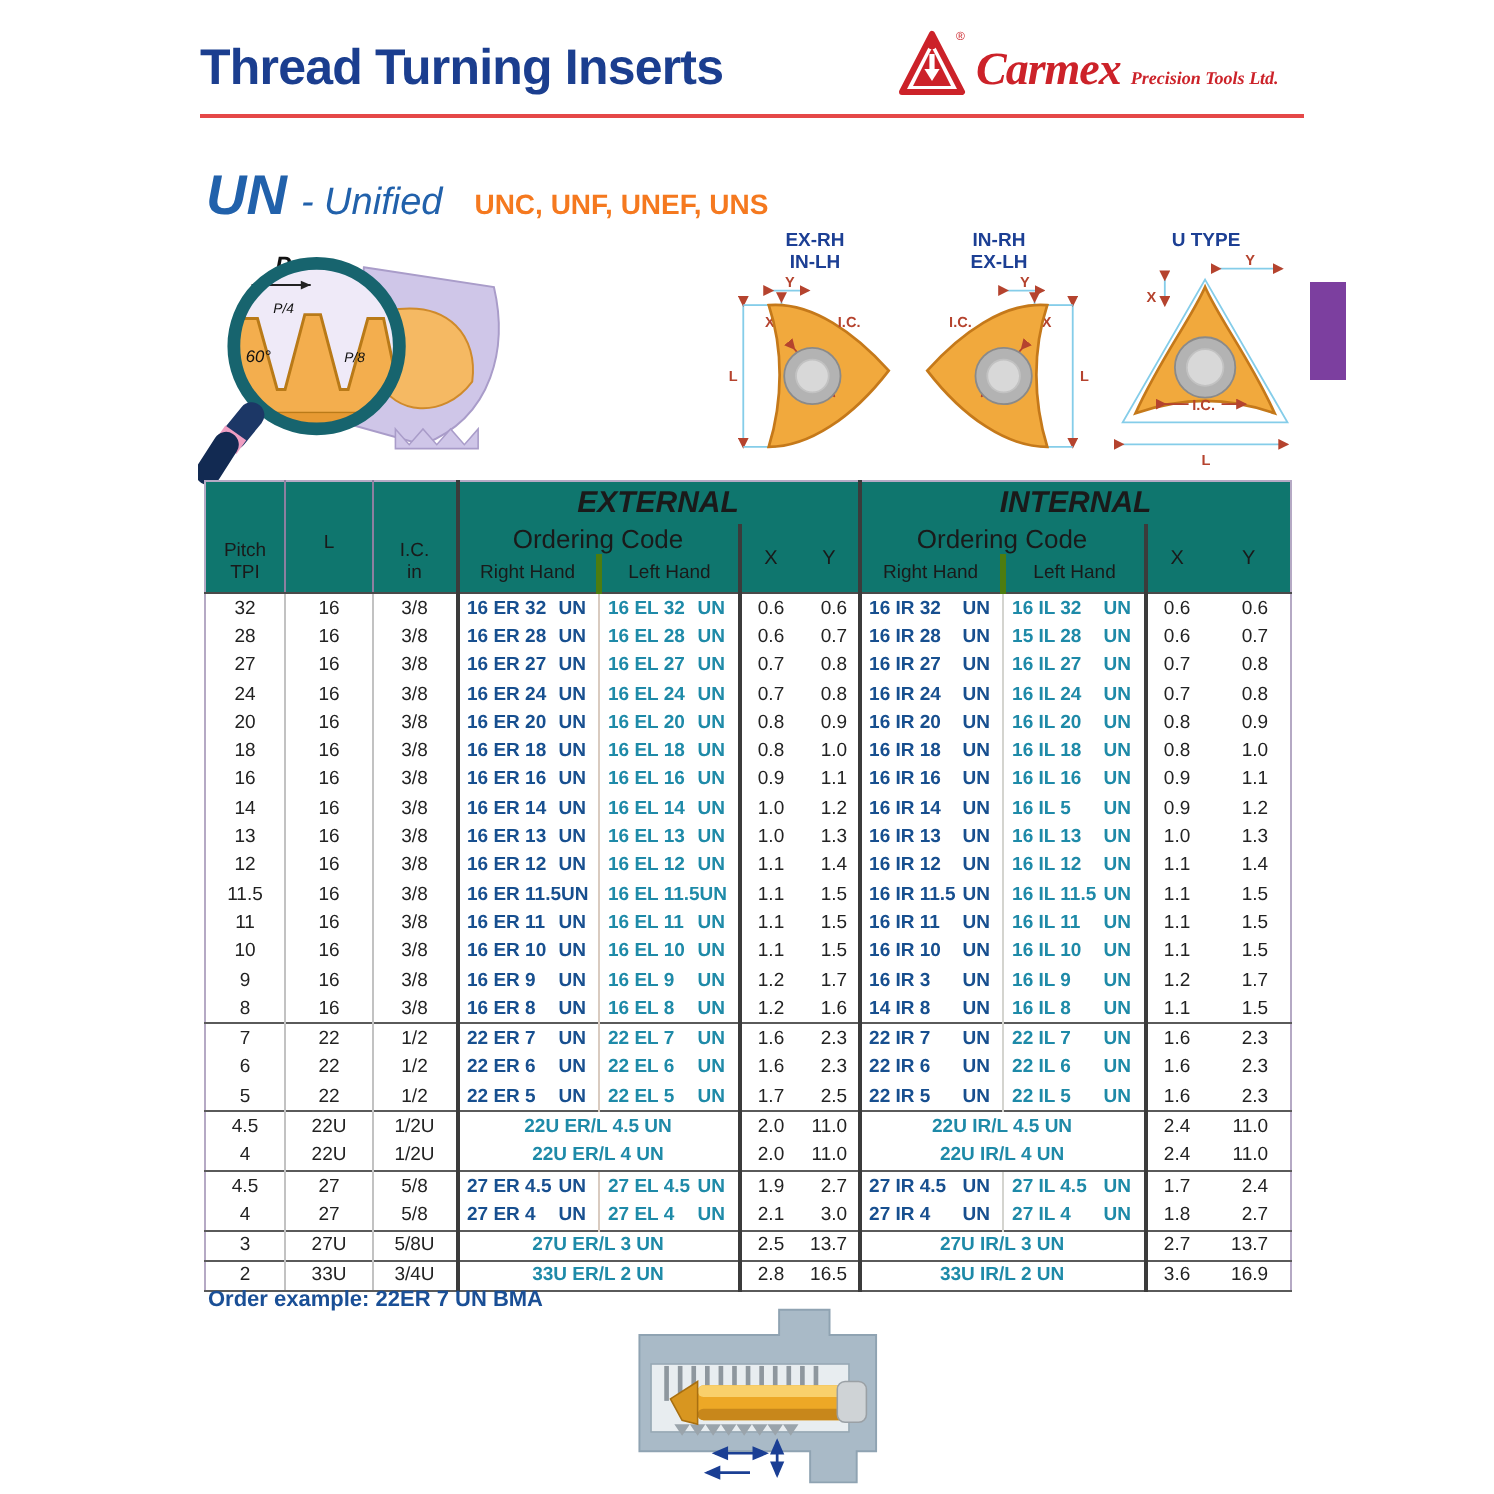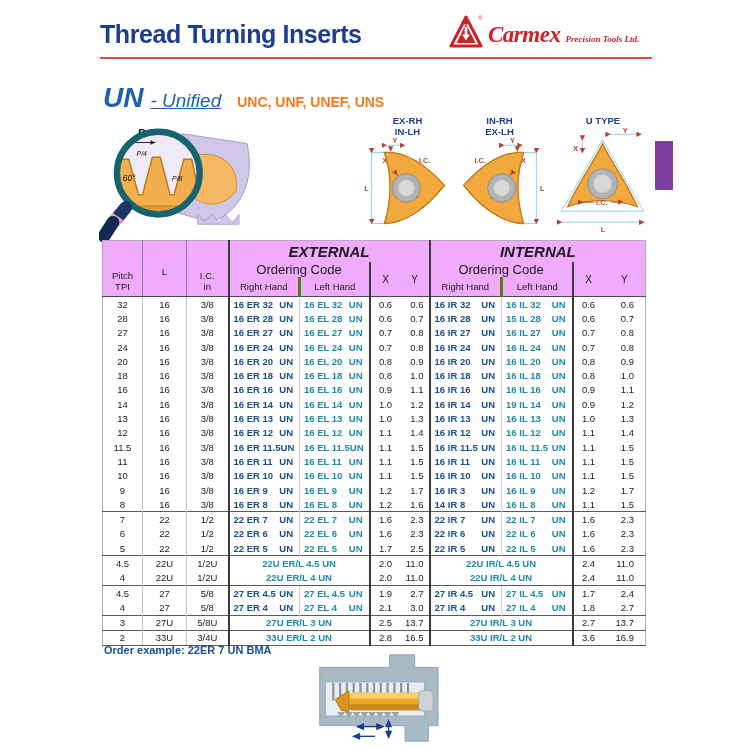--- a/index.html
+++ b/index.html
@@ -13,34 +13,34 @@
   .logo-texts{display:flex;align-items:baseline;margin-left:5px;margin-bottom:2px;}
   .brand{font-family:"Liberation Serif",serif;font-style:italic;font-weight:bold;
          font-size:23px;color:#cc2229;letter-spacing:-0.5px;}
   .tagline{font-family:"Liberation Serif",serif;font-style:italic;font-weight:bold;
            font-size:9px;color:#cc2229;margin-left:5px;}
   .red-line{position:absolute;left:100px;top:57px;width:552px;height:2px;background:#e54848;}
 
   
   .series{position:absolute;left:103px;top:82px;display:flex;align-items:baseline;}
   .series-code{font-size:28px;font-weight:bold;font-style:italic;color:#2161ab;}
-  .series-name{font-size:19px;font-style:italic;color:#2161ab;margin-left:7px;text-decoration:underline;}
+  .series-name{font-size:19px;font-style:italic;color:#2161ab;margin-left:7px;}
   .series-sub{font-size:14px;font-weight:bold;color:#f5791f;margin-left:16px;}
 
   
   .diagram-block{position:absolute;text-align:center;}
   .diagram-label{font-size:9.5px;font-weight:bold;color:#1c3f94;line-height:1.15;}
   .purple-tab{position:absolute;left:655px;top:141px;width:18px;height:49px;background:#7c3f9f;}
 
   
   .spec-table{position:absolute;left:102px;top:240px;border-collapse:collapse;
               table-layout:fixed;width:543px;font-size:9.5px;
               border-left:1px solid #b5a9c4;border-right:1px solid #b5a9c4;border-top:1px solid #b5a9c4;}
   .spec-table th,.spec-table td{padding:0;overflow:hidden;white-space:nowrap;}
-  .spec-table thead th{background:#f0abfc;font-weight:normal;color:#1a1a1a;}
+  .spec-table thead th{background:#0f766e;font-weight:normal;color:#1a1a1a;}
   .h-ext{font-size:15px;font-weight:bold !important;font-style:italic;text-align:center;height:21px;}
   .h-oc{font-size:13px;text-align:center;height:15px;}
   .h-hand{font-size:9.5px;text-align:center;height:19px;}
   .h-xy{font-size:10px;text-align:center;}
   .h-pitch,.h-ic{vertical-align:bottom;text-align:center;line-height:1.15;padding-bottom:3px !important;}
   .h-l{vertical-align:bottom;text-align:center;padding-bottom:19px !important;}
   .b-dark-l{border-left:2px solid #3b3b3b;}
   .b-lt-l{border-left:3px solid #4d7c0f;}
   .h-l,.h-ic{border-left:1px solid #8d7fa0;}
   .h-pitch,.h-l,.h-ic,.h-xy,.h-hand{border-bottom:1px solid #4a4a4a;}
@@ -504,21 +504,21 @@
           <td class="val b-dark-l">1.0</td>
           <td class="val-r">1.2</td>
           <td class="code int-bg rh b-dark-l">
             <span class="cw">
               <span>16 IR 14</span>
               <span>UN</span>
             </span>
           </td>
           <td class="code int-bg lh lh-int">
             <span class="cw">
-              <span>19 IL 14</span>
+              <span>16 IL 5</span>
               <span>UN</span>
             </span>
           </td>
           <td class="val b-dark-l">0.9</td>
           <td class="val-ri">1.2</td>
         </tr>
         <tr>
           <td class="pitch">13</td>
           <td class="numc">16</td>
           <td class="numc">3/8</td>

